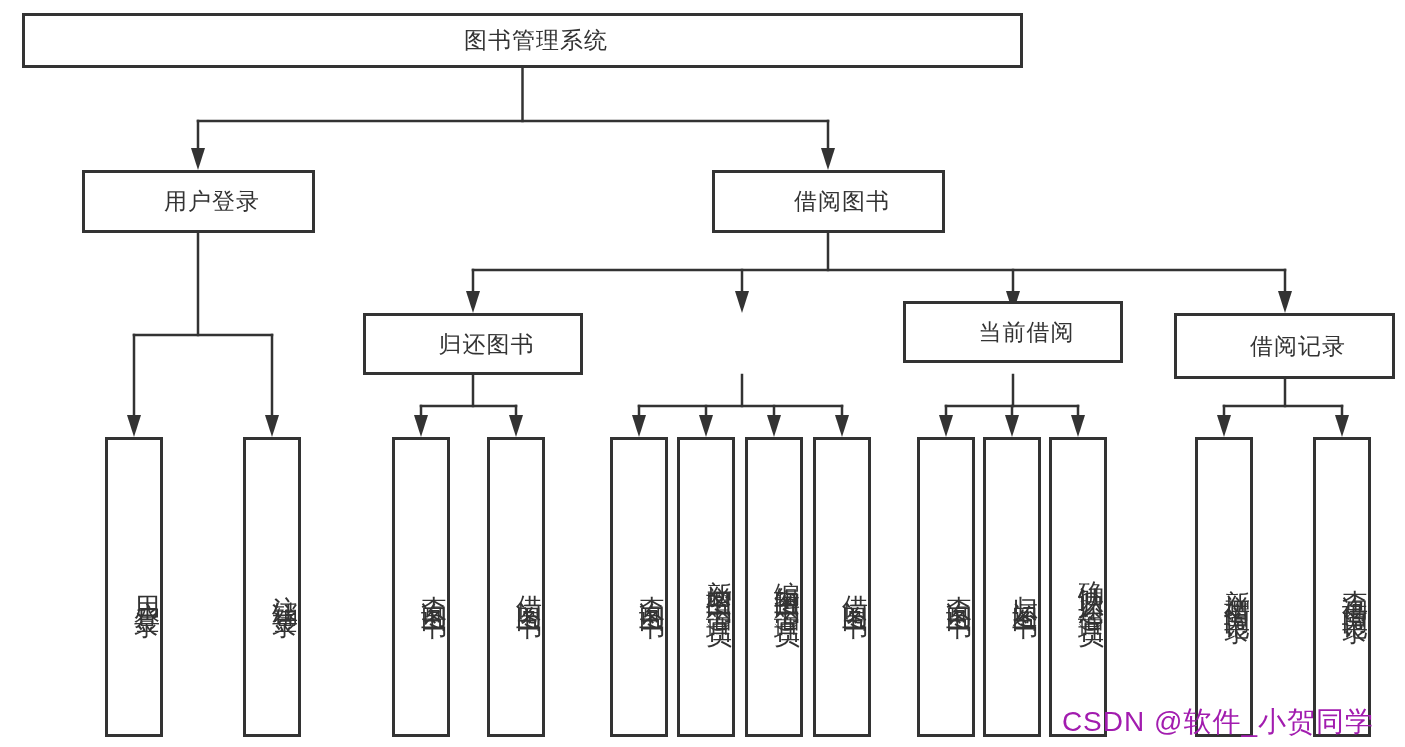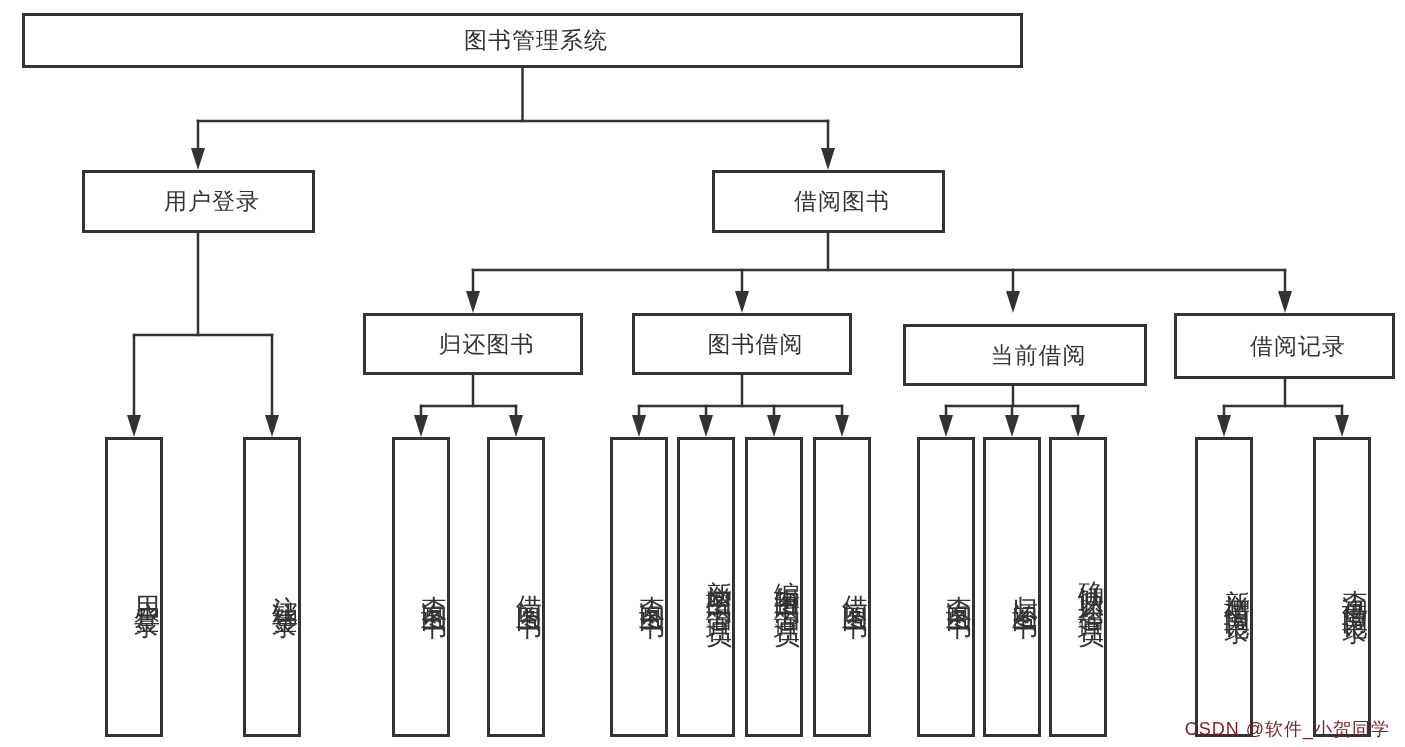--- a/index.html
+++ b/index.html
@@ -20,22 +20,22 @@
   }
   .box.h span{font-size:23px;letter-spacing:1px;white-space:nowrap;}
   .box.v{overflow:hidden;}
   .box.v span{
     writing-mode:vertical-rl;
     text-orientation:mixed;
     font-size:26px;line-height:1;letter-spacing:6px;
     white-space:nowrap;
   }
   .watermark{
-    position:absolute;right:15px;bottom:6px;
-    font-size:18px;color:#7f1d1d;letter-spacing:1px;
+    position:absolute;right:31px;bottom:6px;
+    font-size:28px;color:#a21caf;letter-spacing:1px;
     white-space:nowrap;
   }
 </style>
 </head>
 <body>
 
 <div class="canvas">
 
   <svg class="connectors" viewBox="0 0 1405 747">
     <g stroke="#333333" stroke-width="2.5" fill="none" stroke-linecap="square">
@@ -125,24 +125,21 @@
   <div class="box h" style="left:82px;top:170px;width:233px;height:63px">
     <span>用户登录</span>
   </div>
   <div class="box h" style="left:712px;top:170px;width:233px;height:63px">
     <span>借阅图书</span>
   </div>
 
   <div class="box h" style="left:363px;top:313px;width:220px;height:62px">
     <span>归还图书</span>
   </div>
-  <div class="box h" style="left:632px;top:313px;width:220px;height:62px">
-    <span>图书借阅</span>
-  </div>
-  <div class="box h" style="left:903px;top:324px;width:244px;height:62px">
+  <div class="box h" style="left:903px;top:301px;width:220px;height:62px">
     <span>当前借阅</span>
   </div>
   <div class="box h" style="left:1174px;top:313px;width:221px;height:66px">
     <span>借阅记录</span>
   </div>
 
   <div class="box v" style="left:105px;top:437px;width:58px;height:300px">
     <span>用户登录</span>
   </div>
   <div class="box v" style="left:243px;top:437px;width:58px;height:300px">

